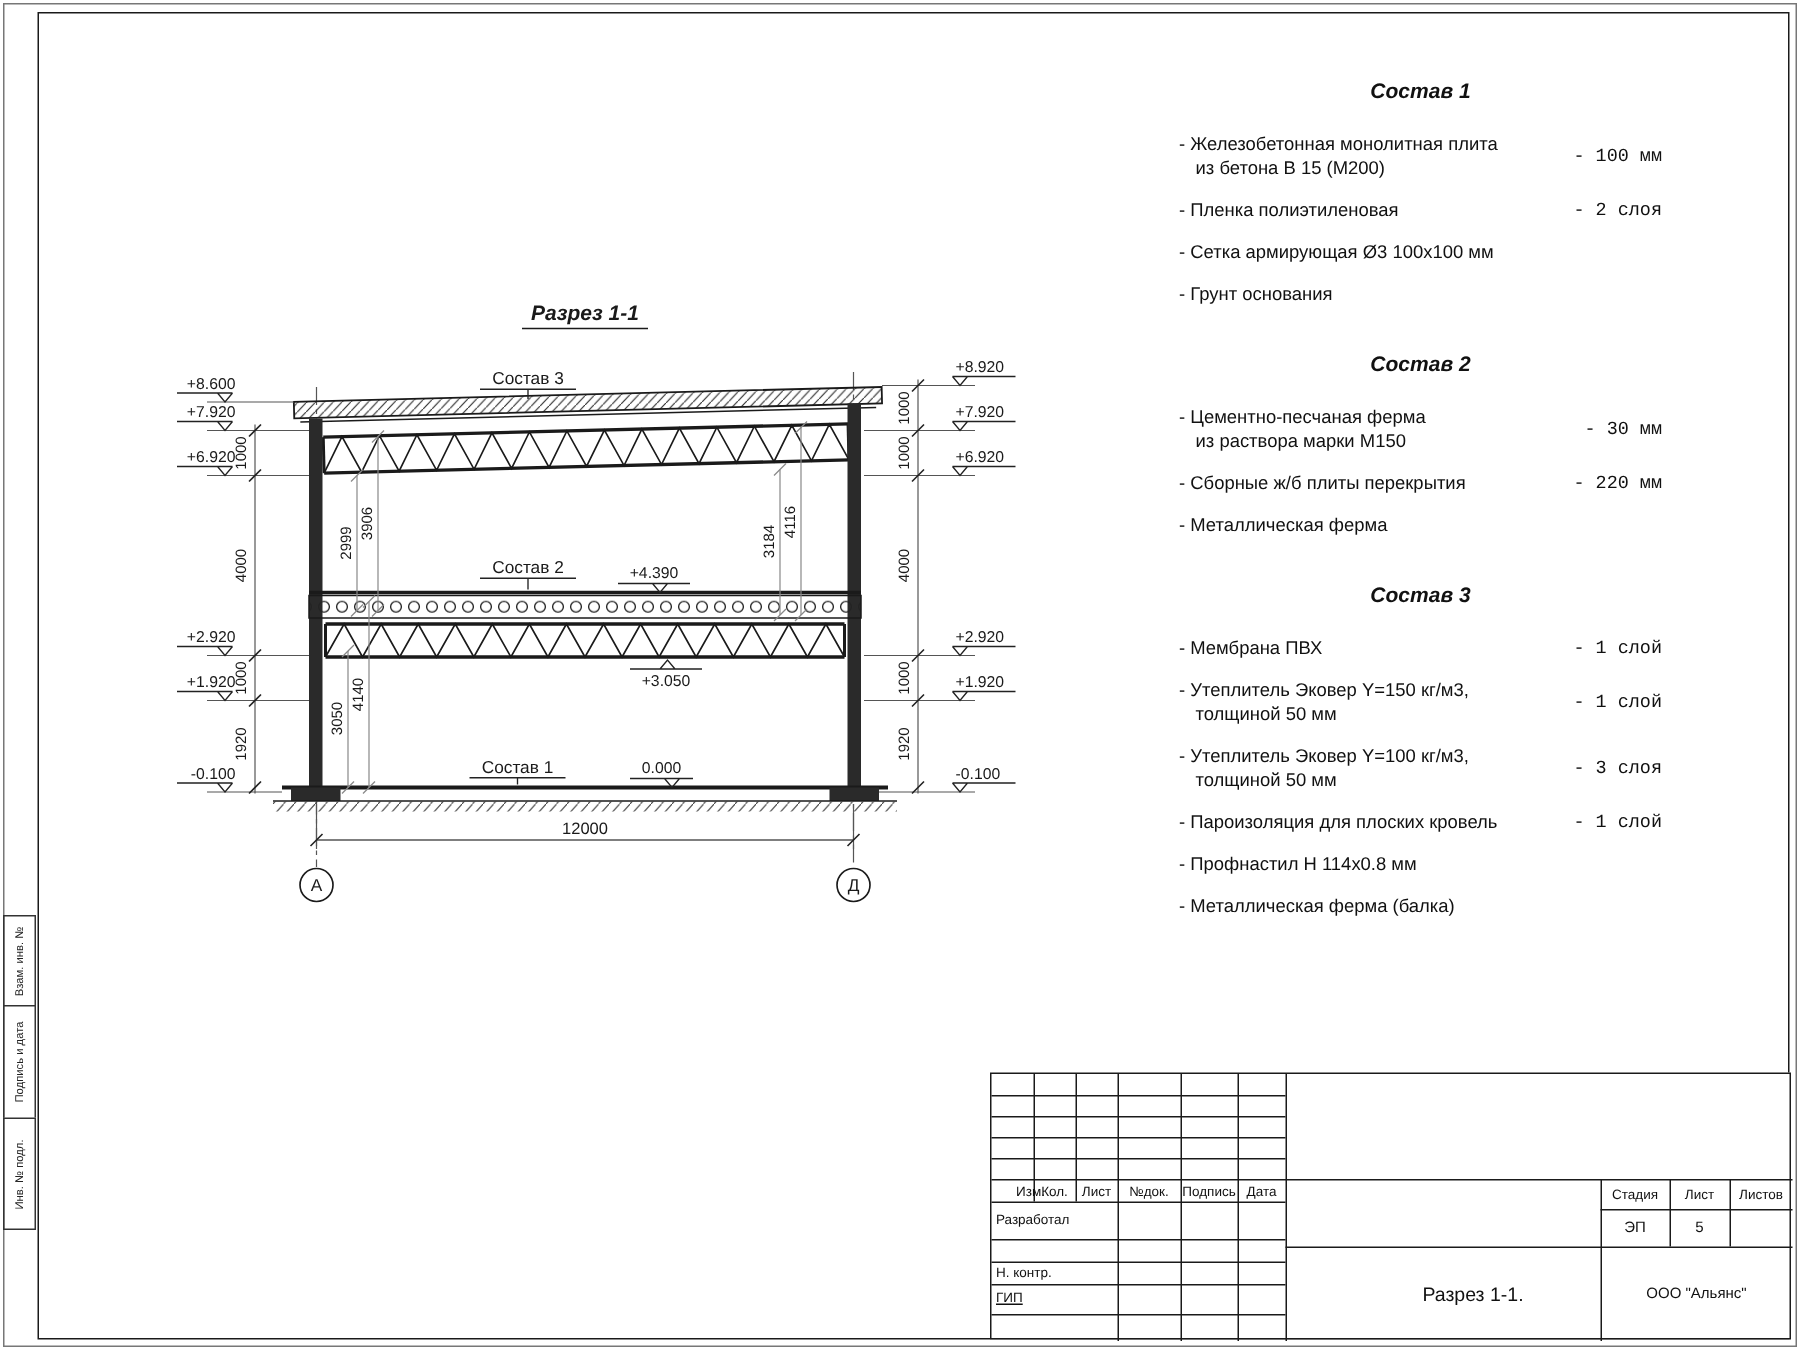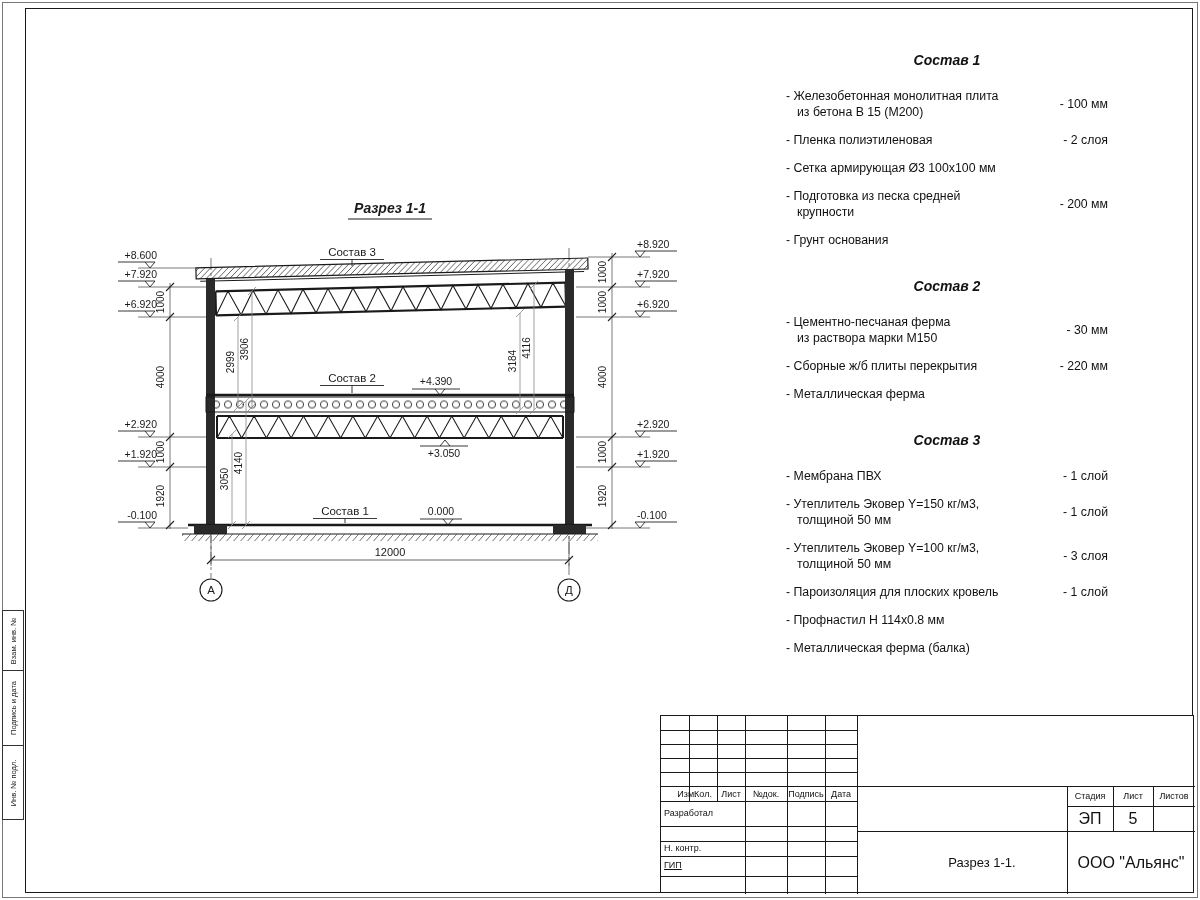--- a/index.html
+++ b/index.html
@@ -13,30 +13,30 @@
 
   .section-svg { position:absolute; left:80px; top:190px; width:620px; height:430px; }
   .section-svg text { font-family:"Liberation Sans", sans-serif; fill:#1a1a1a; }
 
   
   .compositions { position:absolute; left:786px; top:52px; width:322px; font-size:12.3px; line-height:16px; color:#111; }
   .comp { margin-bottom:30px; }
   .comp-title { text-align:center; font-style:italic; font-weight:bold; font-size:14px; margin-bottom:20px; }
   .comp-item { display:flex; justify-content:space-between; align-items:center; margin-bottom:12px; }
   .comp-text { white-space:pre-line; max-width:242px; padding-left:11px; text-indent:-11px; }
-  .comp-value { white-space:nowrap; padding-left:6px; }
+  .comp-value { white-space:nowrap; padding-left:6px;font-family:Liberation Mono, monospace; }
 
   
   .titleblock { position:absolute; left:660px; top:715px; width:534px; height:178px; border:1.6px solid #1a1a1a; background:#fff; }
   .tbl-v { position:absolute; width:1.3px; background:#1a1a1a; }
   .tbl-h { position:absolute; height:1.3px; background:#1a1a1a; }
   .tb-label { position:absolute; font-size:9px; color:#111; text-align:center; line-height:11px; }
   .tb-left { text-align:left; }
   .tb-big { font-size:13px; line-height:15px;padding-left:40px; }
-  .tb-mid { font-size:16px; line-height:13px; }
+  .tb-mid { font-size:10px; line-height:13px; }
 
   
   .side-stamp { position:absolute; left:2px; top:610px; width:22px; }
   .side-cell { position:relative; border:1px solid #333; border-bottom:none; }
   .side-cell:last-child { border-bottom:1px solid #333; }
   .side-cell span {
     position:absolute; left:50%; top:50%;
     transform:translate(-50%,-50%) rotate(-90deg);
     white-space:nowrap; font-size:7.5px; color:#222;
   }
@@ -263,25 +263,20 @@
       </div>
       <div class="comp-item">
         <div class="comp-text">- Пленка полиэтиленовая</div>
         <div class="comp-value">- 2 слоя</div>
       </div>
       <div class="comp-item">
         <div class="comp-text">- Сетка армирующая Ø3 100х100 мм</div>
         <div class="comp-value"></div>
       </div>
       <div class="comp-item">
-        <div class="comp-text">- Подготовка из песка средней
-крупности</div>
-        <div class="comp-value">- 200 мм</div>
-      </div>
-      <div class="comp-item">
         <div class="comp-text">- Грунт основания</div>
         <div class="comp-value"></div>
       </div>
     </section>
 
     <section class="comp">
       <div class="comp-title">Состав 2</div>
       <div class="comp-item">
         <div class="comp-text">- Цементно-песчаная ферма
 из раствора марки М150</div>

